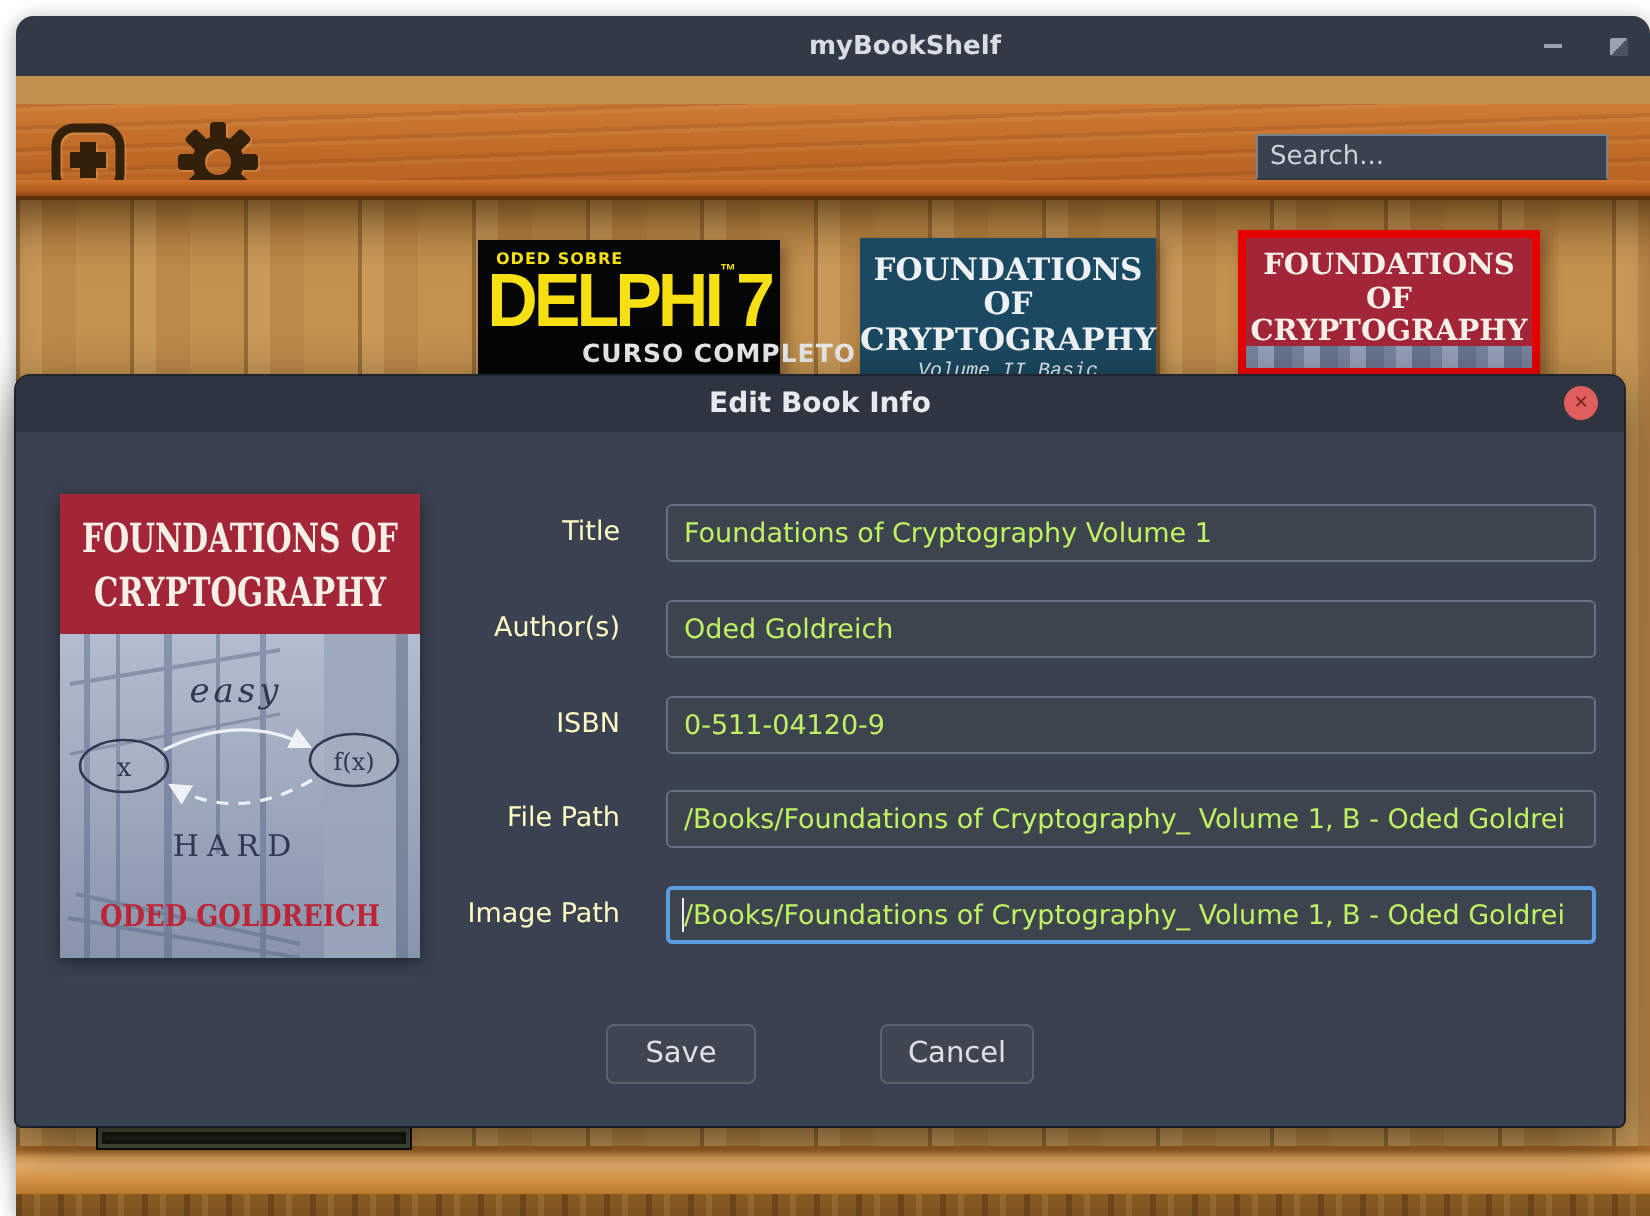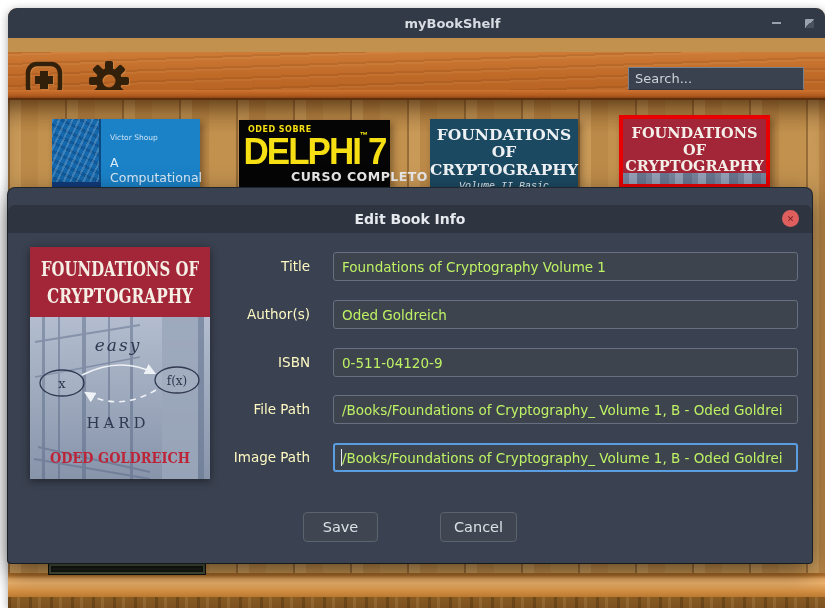--- a/index.html
+++ b/index.html
@@ -74,21 +74,21 @@
   .b3-sub{margin-top:3px;font-family:Liberation Mono, monospace;font-style:italic;font-size:10px;color:#e3e8ec;}
   .book4{left:611px;top:107px;width:151px;height:73px;background:#a32638;border:4px solid #e80000;text-align:center;color:#f4efe8;}
   .b4-title{margin-top:6px;font-family:"DejaVu Serif","Liberation Serif",serif;font-weight:bold;font-size:14.5px;line-height:1.15;}
   .b4-photo{position:absolute;left:0;bottom:0;width:100%;height:11px;
     background:repeating-linear-gradient(90deg,#76849c 0 6px,#93a0b6 6px 14px,#67758e 14px 23px);}
 
   
   .dialog{position:absolute;left:8px;top:188px;width:804px;height:375px;background:#3a4150;
     border-radius:7px 7px 3px 3px;box-shadow:0 8px 26px rgba(0,0,0,.55),0 0 0 1px #252b34;}
   .dlg-header{position:absolute;left:0;top:0;width:100%;height:28px;background:#2f3540;
-    border-radius:7px 7px 0 0;display:flex;align-items:center;justify-content:center;margin-top:17px;}
+    border-radius:7px 7px 0 0;display:flex;align-items:center;justify-content:center;}
   .dlg-title{color:#e6e9ed;font-size:14px;font-weight:bold;}
   .dlg-close{position:absolute;right:13px;top:5px;width:17px;height:17px;border-radius:50%;
     background:#df5f5f;color:#7c1f24;display:flex;align-items:center;justify-content:center;
     font-size:9px;font-weight:bold;}
   .cover{position:absolute;left:22px;top:59px;width:180px;height:232px;box-shadow:0 2px 8px rgba(0,0,0,.45);}
 
   .frow-label{position:absolute;width:86px;text-align:right;color:#fef9c3;font-size:13.5px;}
   .frow-input{position:absolute;left:325px;width:465px;height:29px;box-sizing:border-box;
     background:#3d444e;border:1px solid #667080;border-radius:3px;color:#bef264;
     font-size:13.5px;padding:0 8px;font-family:"DejaVu Sans",sans-serif;}
@@ -148,27 +148,20 @@
       </svg>
       <input class="search" type="text" placeholder="Search..." style="">
     </div>
 
     <div class="shelf-top"></div>
     <div class="planks"></div>
     <div class="board"></div>
     <div class="grain"></div>
     <div class="fragment"></div>
 
-    <div class="book book1">
-      <span class="b1-strip"></span>
-      <span class="b1-strip-base"></span>
-      <span class="b1-author">Victor Shoup</span>
-      <span class="b1-title"><span>A Computational</span><br>
-        <span>Introduction</span></span>
-    </div>
 
     <div class="book book2">
       <span class="b2-tag">ODED SOBRE</span>
       <div class="b2-main"><span>DELPHI</span><span class="b2-tm">™</span><span>7</span></div>
       <div class="b2-sub">CURSO COMPLETO</div>
     </div>
 
     <div class="book book3">
       <div class="b3-title"><span>FOUNDATIONS OF</span><br>
         <span>CRYPTOGRAPHY</span></div>

